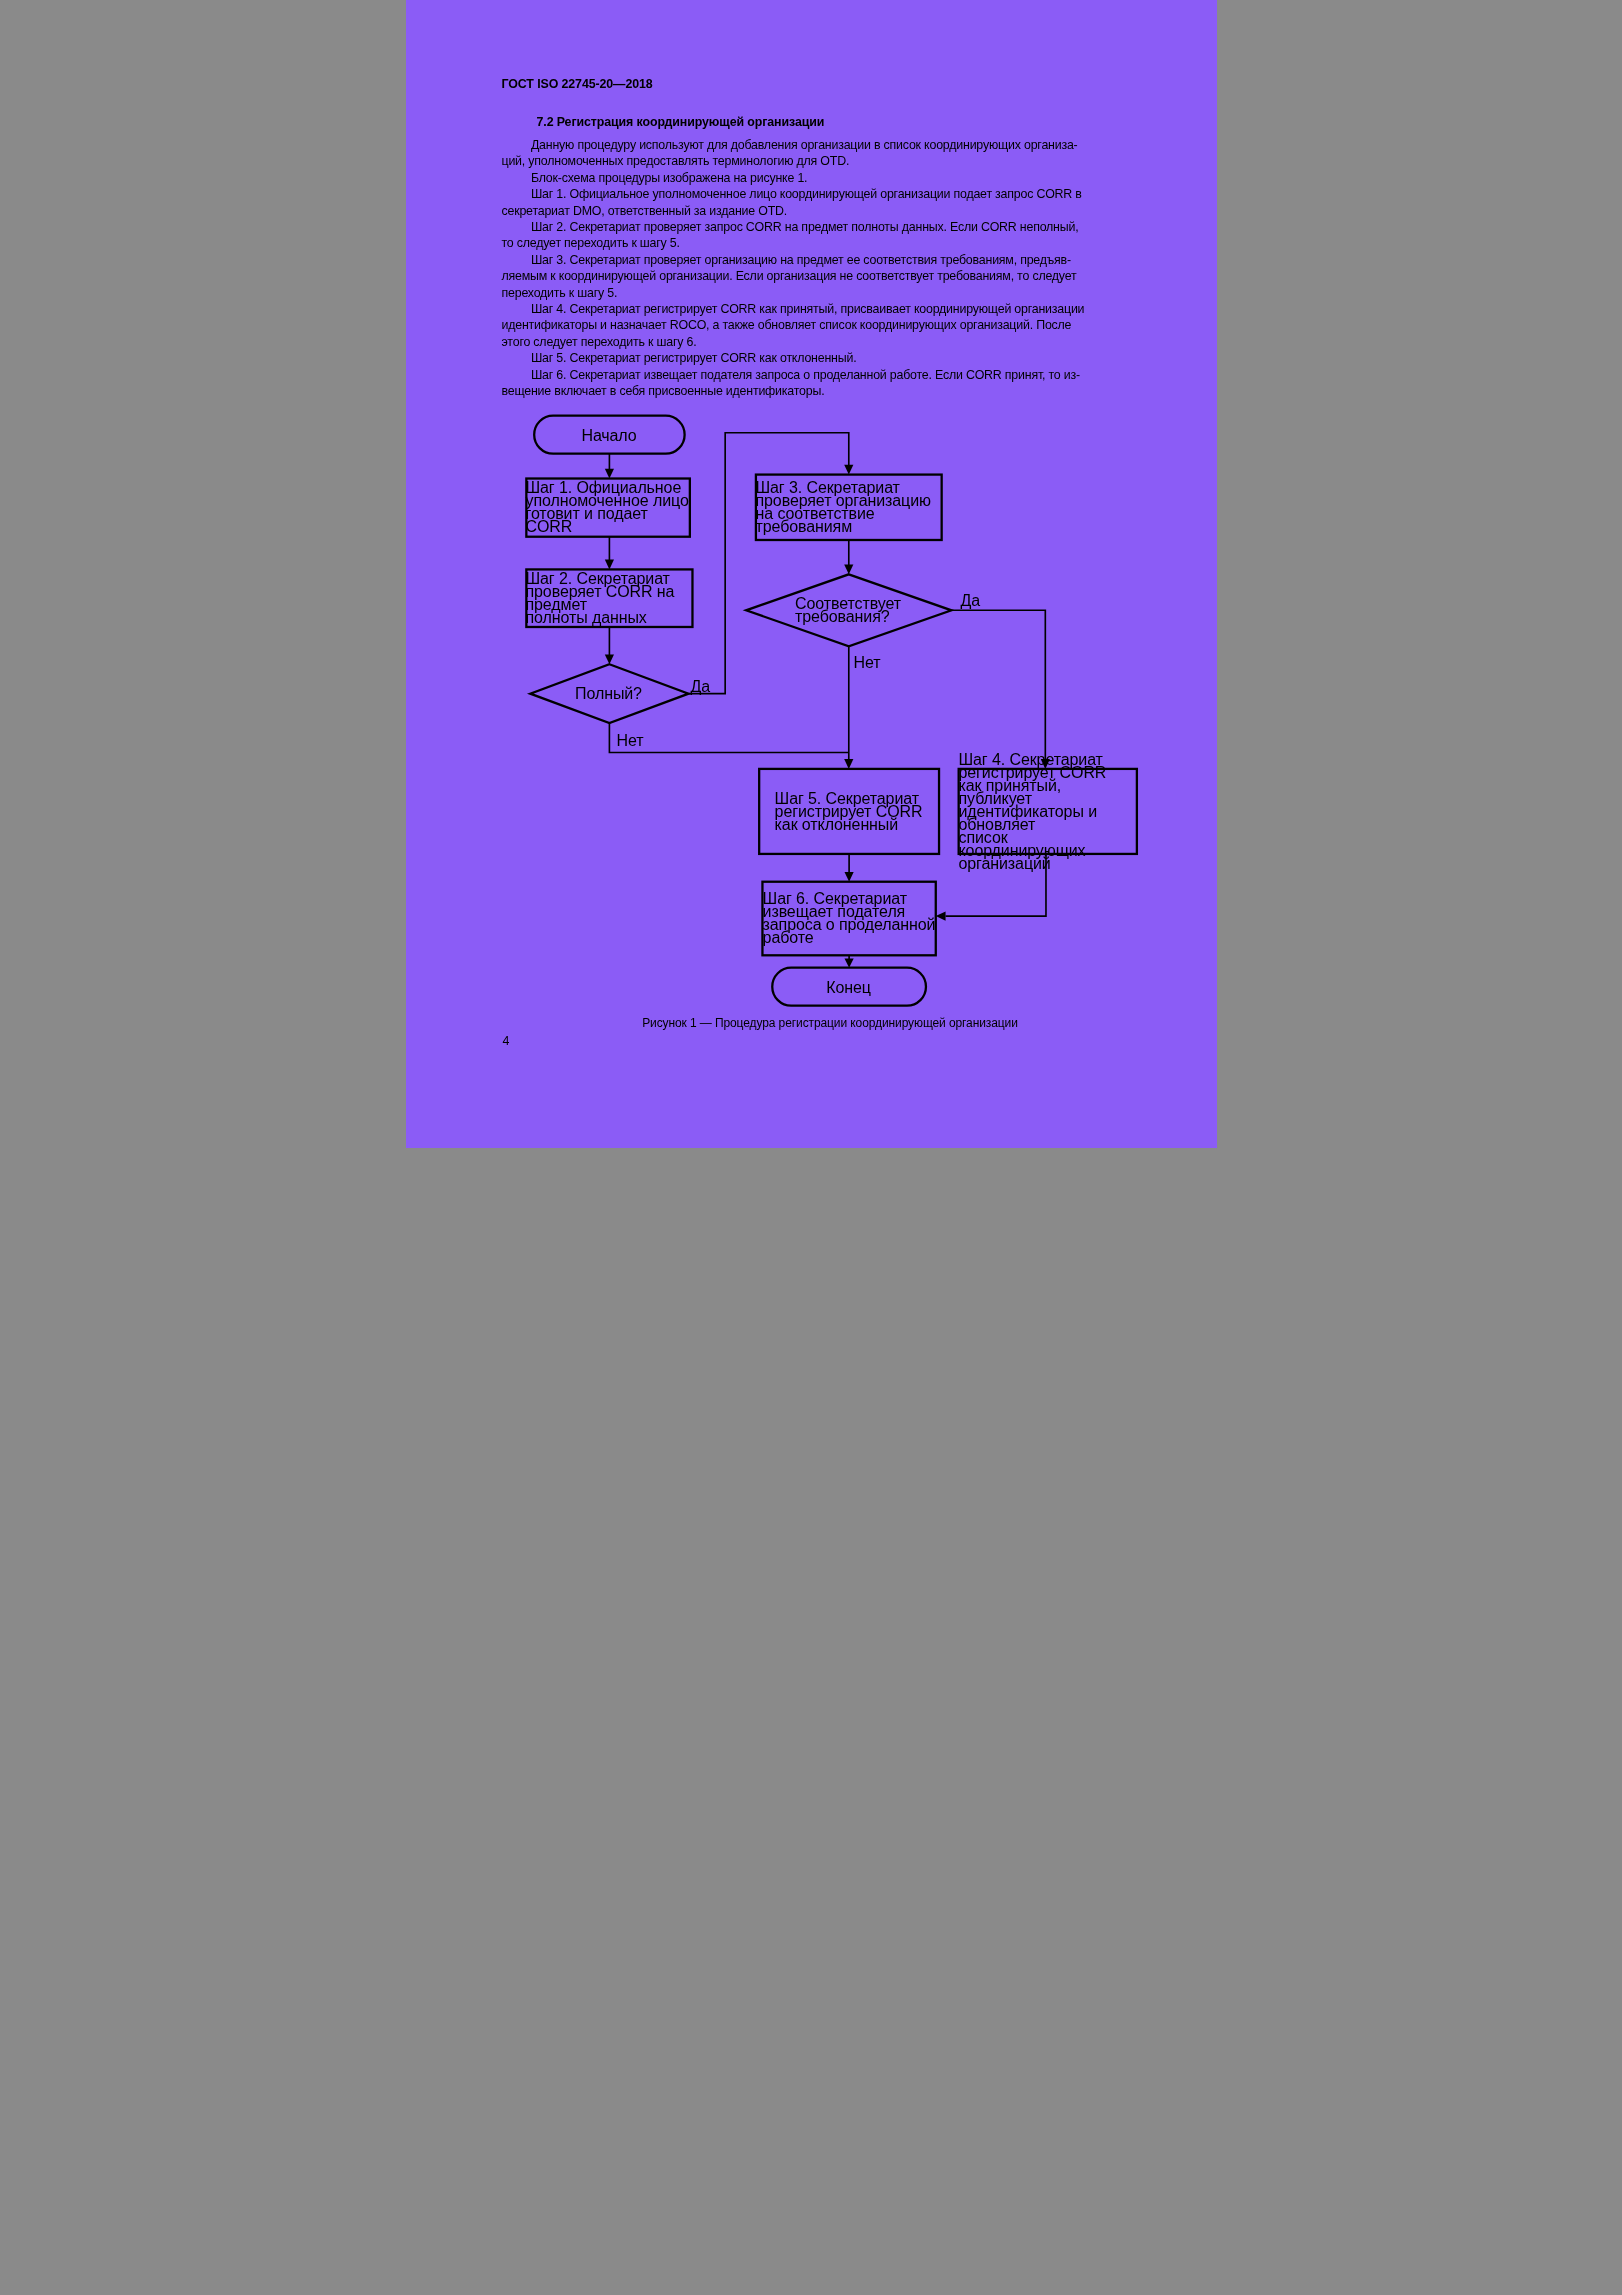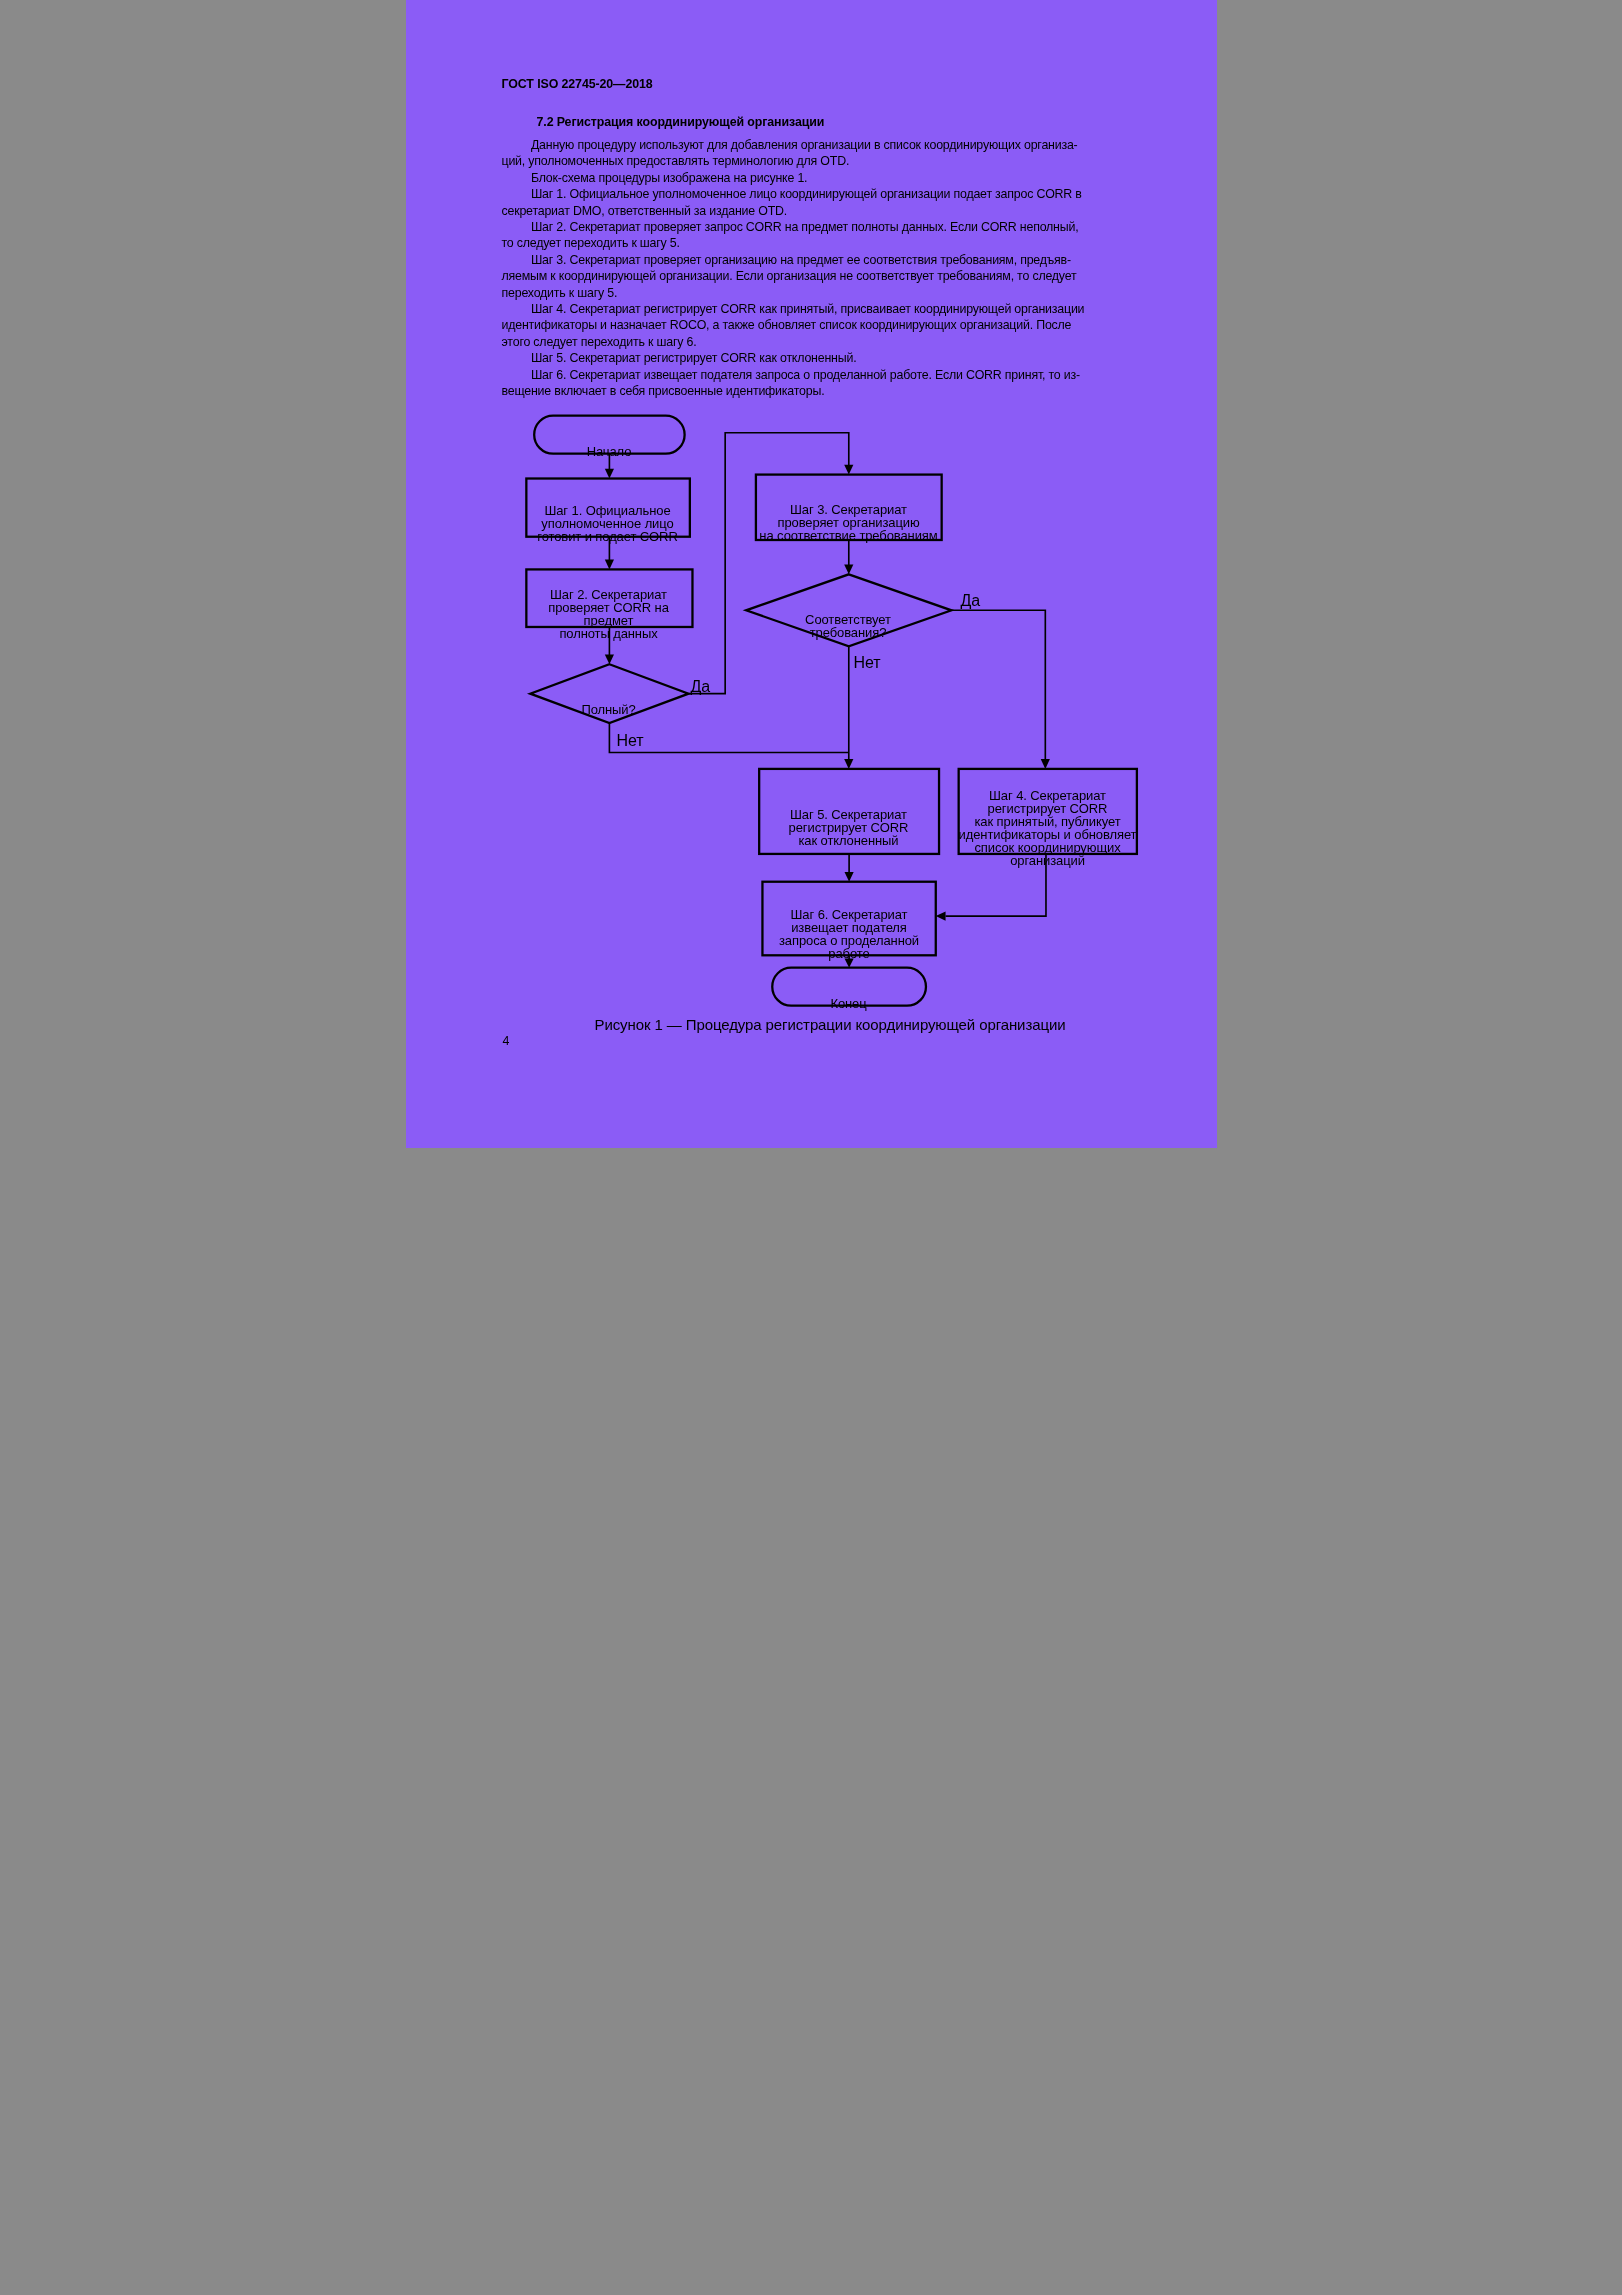--- a/index.html
+++ b/index.html
@@ -34,34 +34,33 @@
   }
   .flow-svg{
     position:absolute;left:0;top:0;width:811px;height:1148px;
   }
   .flow-svg .shape{fill:none;stroke:#000;stroke-width:7;}
   .flow-svg .edge{fill:none;stroke:#000;stroke-width:5;}
   .flow-svg .head{fill:#000;stroke:none;}
   .node-label{
     position:absolute;
     display:flex;align-items:center;justify-content:center;
-    text-align:center;
-    font-size:13px;line-height:13px;letter-spacing:-0.1px;
+    text-align:left;
+    font-size:16px;line-height:13px;letter-spacing:-0.1px;
     white-space:pre-line;
-    margin-top:16px;
   }
   .branch-label{
     position:absolute;
     font-size:16px;letter-spacing:-0.1px;
     white-space:nowrap;
   }
   .figure-caption{
     position:absolute;left:96px;top:1016px;width:657px;
     text-align:center;
-    font-size:15px;letter-spacing:-0.1px;
+    font-size:12px;letter-spacing:-0.1px;
   }
   .page-number{
     position:absolute;left:97px;top:1034px;
     font-size:12.4px;
   }
 </style>
 </head>
 <body>
 
 <div class="page">

